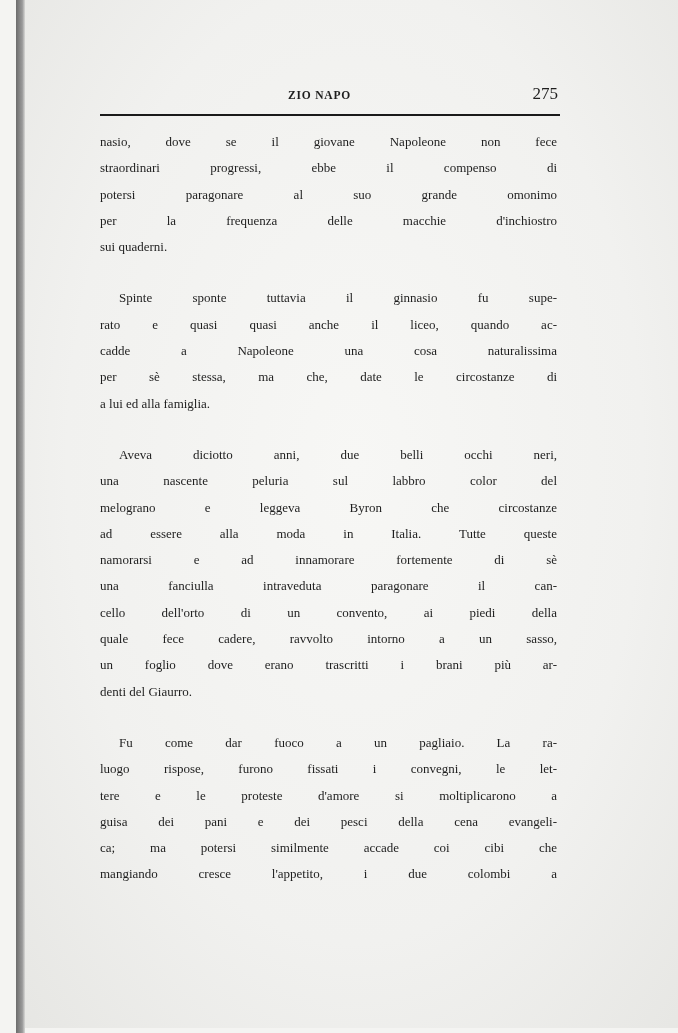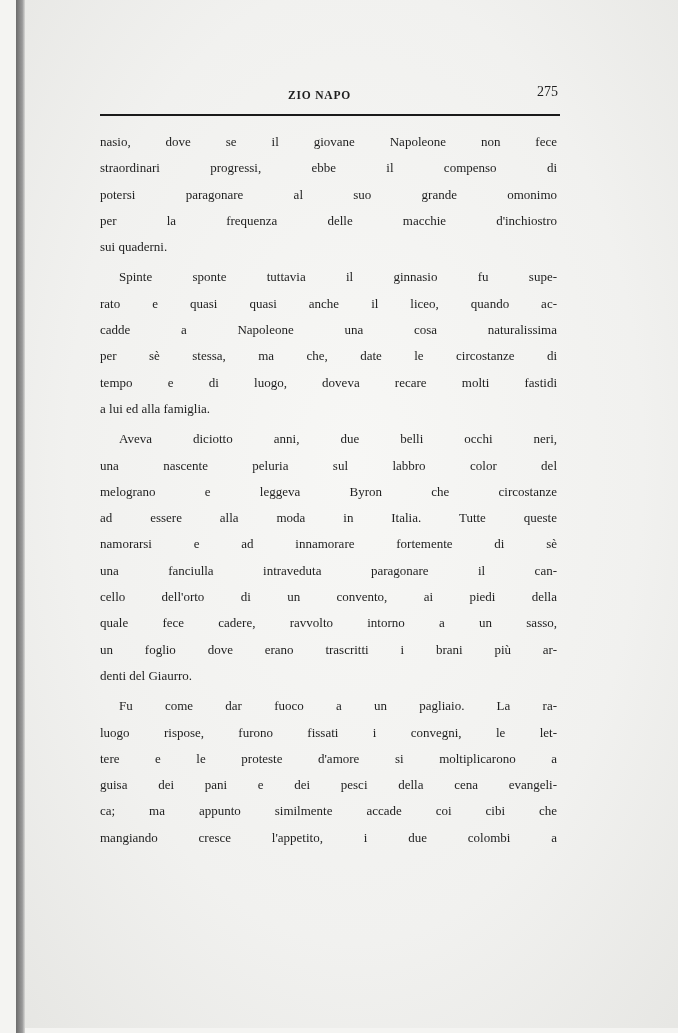--- a/index.html
+++ b/index.html
@@ -46,21 +46,21 @@
       left: 188px;
       top: 3px;
       font-size: 11.5px;
       font-weight: bold;
       letter-spacing: 0.8px;
     }
     .page-number {
       position: absolute;
       right: 0px;
       top: -2px;
-      font-size: 14px;
+      font-size: 17px;
     }
     .rule {
       position: absolute;
       left: 84px;
       top: 114px;
       width: 460px;
       height: 2px;
       background: #1a1a1a;
     }
     .body-text {
@@ -76,20 +76,21 @@
       font-size: 13px;
       white-space: nowrap;
       text-align: justify;
       text-align-last: justify;
     }
     .line.last {
       text-align-last: left;
     }
     .line.indent {
       padding-left: 19px;
+      margin-top: 21px;
     }
     .para-gap {
       height: 4px;
     }
   </style>
 </head>
 <body>
 
 <div class="page">
   <div class="left-edge"></div>
@@ -108,21 +109,20 @@
         <span class="line">potersi paragonare al suo grande omonimo</span>
         <span class="line">per la frequenza delle macchie d'inchiostro</span>
         <span class="line last">sui quaderni.</span>
       </div>
       <div class="para-gap"></div>
       <div>
         <span class="line indent">Spinte sponte tuttavia il ginnasio fu supe-</span>
         <span class="line">rato e quasi quasi anche il liceo, quando ac-</span>
         <span class="line">cadde a Napoleone una cosa naturalissima</span>
         <span class="line">per sè stessa, ma che, date le circostanze di</span>
-        <span class="line">tempo e di luogo, doveva recare molti fastidi</span>
         <span class="line last">a lui ed alla famiglia.</span>
       </div>
       <div class="para-gap"></div>
       <div>
         <span class="line indent">Aveva diciotto anni, due belli occhi neri,</span>
         <span class="line">una nascente peluria sul labbro color del</span>
         <span class="line">melograno e leggeva Byron che circostanze</span>
         <span class="line">ad essere alla moda in Italia. Tutte queste</span>
         <span class="line">namorarsi e ad innamorare fortemente di sè</span>
         <span class="line">una fanciulla intraveduta paragonare il can-</span>
@@ -130,17 +130,17 @@
         <span class="line">quale fece cadere, ravvolto intorno a un sasso,</span>
         <span class="line">un foglio dove erano trascritti i brani più ar-</span>
         <span class="line last">denti del Giaurro.</span>
       </div>
       <div class="para-gap"></div>
       <div>
         <span class="line indent">Fu come dar fuoco a un pagliaio. La ra-</span>
         <span class="line">luogo rispose, furono fissati i convegni, le let-</span>
         <span class="line">tere e le proteste d'amore si moltiplicarono a</span>
         <span class="line">guisa dei pani e dei pesci della cena evangeli-</span>
-        <span class="line">ca; ma appunto similmente accade coi cibi che</span>
+        <span class="line">ca; ma potersi similmente accade coi cibi che</span>
         <span class="line">mangiando cresce l'appetito, i due colombi a</span>
       </div>
     </div>
 </div>
 
 </body></html>

